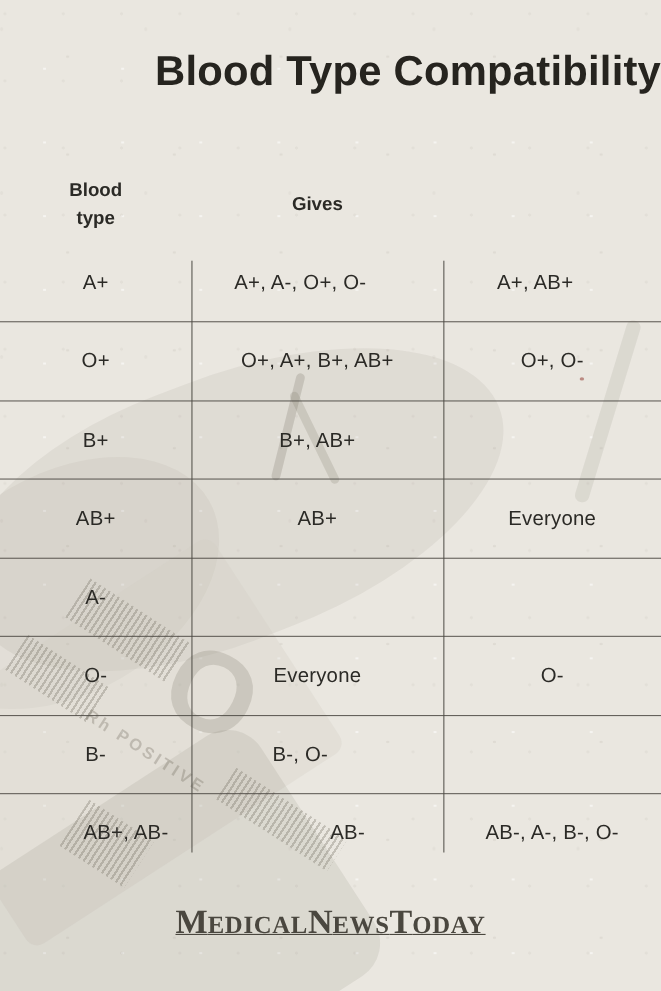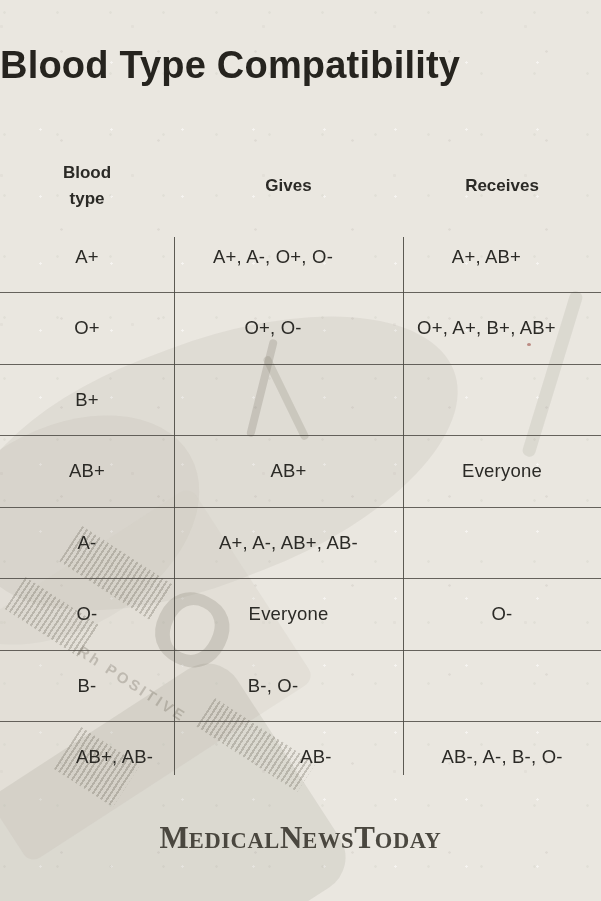--- a/index.html
+++ b/index.html
@@ -47,40 +47,40 @@
   .wm-bigO{left:152px;top:578px;font-size:104px;font-weight:bold;
     color:rgba(108,103,89,0.20);transform:rotate(26deg);line-height:1;
     font-family:"Liberation Sans",sans-serif;}
   .wm-rh{left:84px;top:642px;font-size:15px;font-weight:bold;letter-spacing:3px;
     color:rgba(105,100,87,0.30);transform:rotate(33deg);transform-origin:left top;
     white-space:nowrap;}
   .speck{left:527px;top:343px;width:4px;height:3px;border-radius:50%;
     background:rgba(148,62,52,0.55);}
   
   .title{position:absolute;top:44px;left:0;width:601px;margin:0;
-    text-align:left;font-size:38px;font-weight:bold;
+    text-align:right;font-size:38px;font-weight:bold;
     letter-spacing:0.2px;color:var(--title,#26241f);}
   
   .thead,.trow{display:flex;width:601px;}
   .thead{position:absolute;top:160px;left:0;}
   .cell{display:flex;align-items:center;justify-content:center;text-align:center;}
   .c1{width:174px;align-items:center;} .c2{width:229px;align-items:center;} .c3{width:198px;}
   .hdr{font-weight:bold;font-size:17px;line-height:1.55;}
   .hdr-narrow{display:inline-block;width:64px;}
   .tbody{position:absolute;top:221px;left:0;}
   .trow{height:71.5px;font-size:18.5px;letter-spacing:0.2px;}
   .hline{position:absolute;left:0;width:601px;height:1px;
     background:var(--line,#4d4a44);opacity:0.85;}
   .vline{position:absolute;top:237px;height:538px;width:1px;
     background:var(--line,#4d4a44);opacity:0.9;}
   .v1{left:174px;} .v2{left:403px;}
   
   .brand{position:absolute;top:820px;left:0;width:601px;text-align:center;
     font-family:"Liberation Serif", serif;font-weight:bold;
-    color:var(--brand,#4a473f);}
+    color:var(--brand,#4a473f);text-decoration:underline;}
   .b-cap{font-size:31px;}
   .b-rest{font-size:22.5px;letter-spacing:0.6px;}
 </style>
 </head>
 <body>
 
 <div class="canvas">
 
   <div class="wm wm-blob1"></div>
   <div class="wm wm-blob2"></div>
@@ -99,47 +99,44 @@
 
   <h1 class="title">Blood Type Compatibility</h1>
 
   <div class="thead">
     <div class="cell c1">
       <span class="hdr hdr-narrow">Blood type</span>
     </div>
     <div class="cell c2">
       <span class="hdr">Gives</span>
     </div>
-    <div class="cell c3">
-      <span class="hdr">Receives</span>
-    </div>
   </div>
 
   <div class="tbody">
     <div class="trow">
       <div class="cell c1">A+</div>
       <div class="cell c3">A+, A-, O+, O-</div>
       <div class="cell c2">A+, AB+</div>
     </div>
     <div class="trow">
       <div class="cell c1">O+</div>
+      <div class="cell c2">O+, A+, B+, AB+</div>
       <div class="cell c3">O+, O-</div>
-      <div class="cell c2">O+, A+, B+, AB+</div>
     </div>
     <div class="trow">
       <div class="cell c1">B+</div>
+      <div class="cell c2">B+, AB+</div>
     </div>
     <div class="trow">
       <div class="cell c1">AB+</div>
       <div class="cell c2">AB+</div>
       <div class="cell c3">Everyone</div>
     </div>
     <div class="trow">
       <div class="cell c1">A-</div>
-      <div class="cell c2">A+, A-, AB+, AB-</div>
     </div>
     <div class="trow">
       <div class="cell c1">O-</div>
       <div class="cell c2">Everyone</div>
       <div class="cell c3">O-</div>
     </div>
     <div class="trow">
       <div class="cell c1">B-</div>
       <div class="cell c3">B-, O-</div>
     </div>

